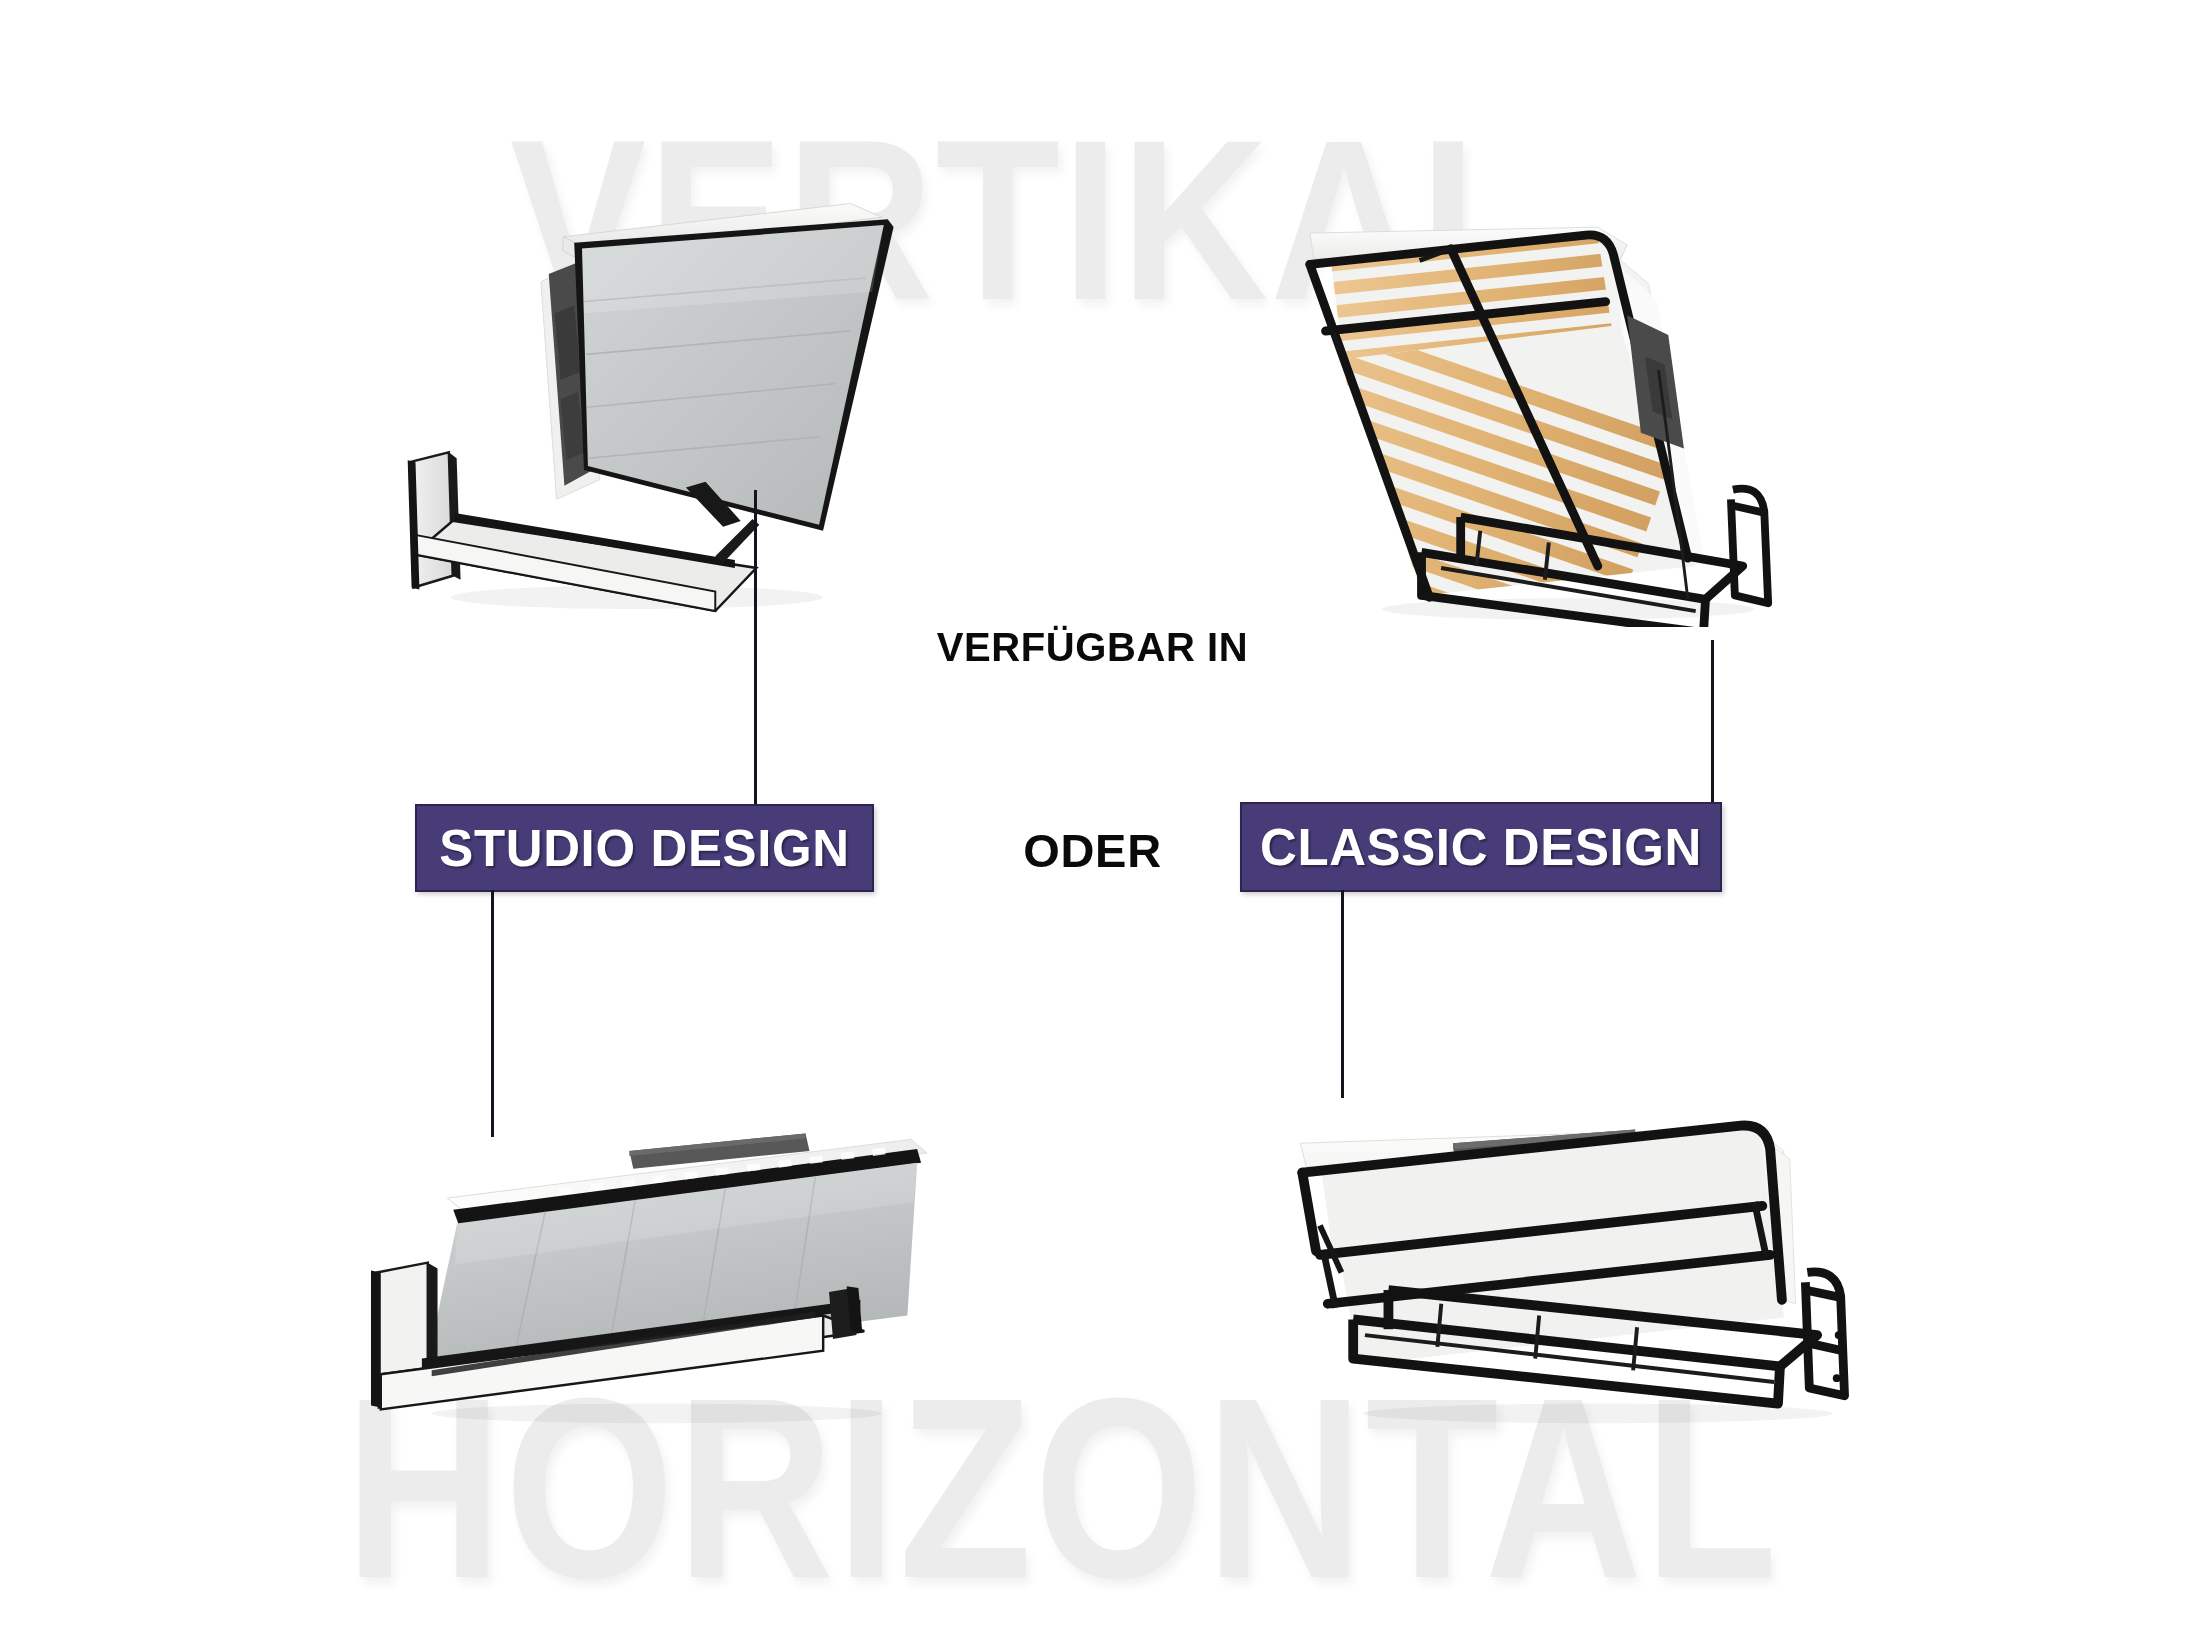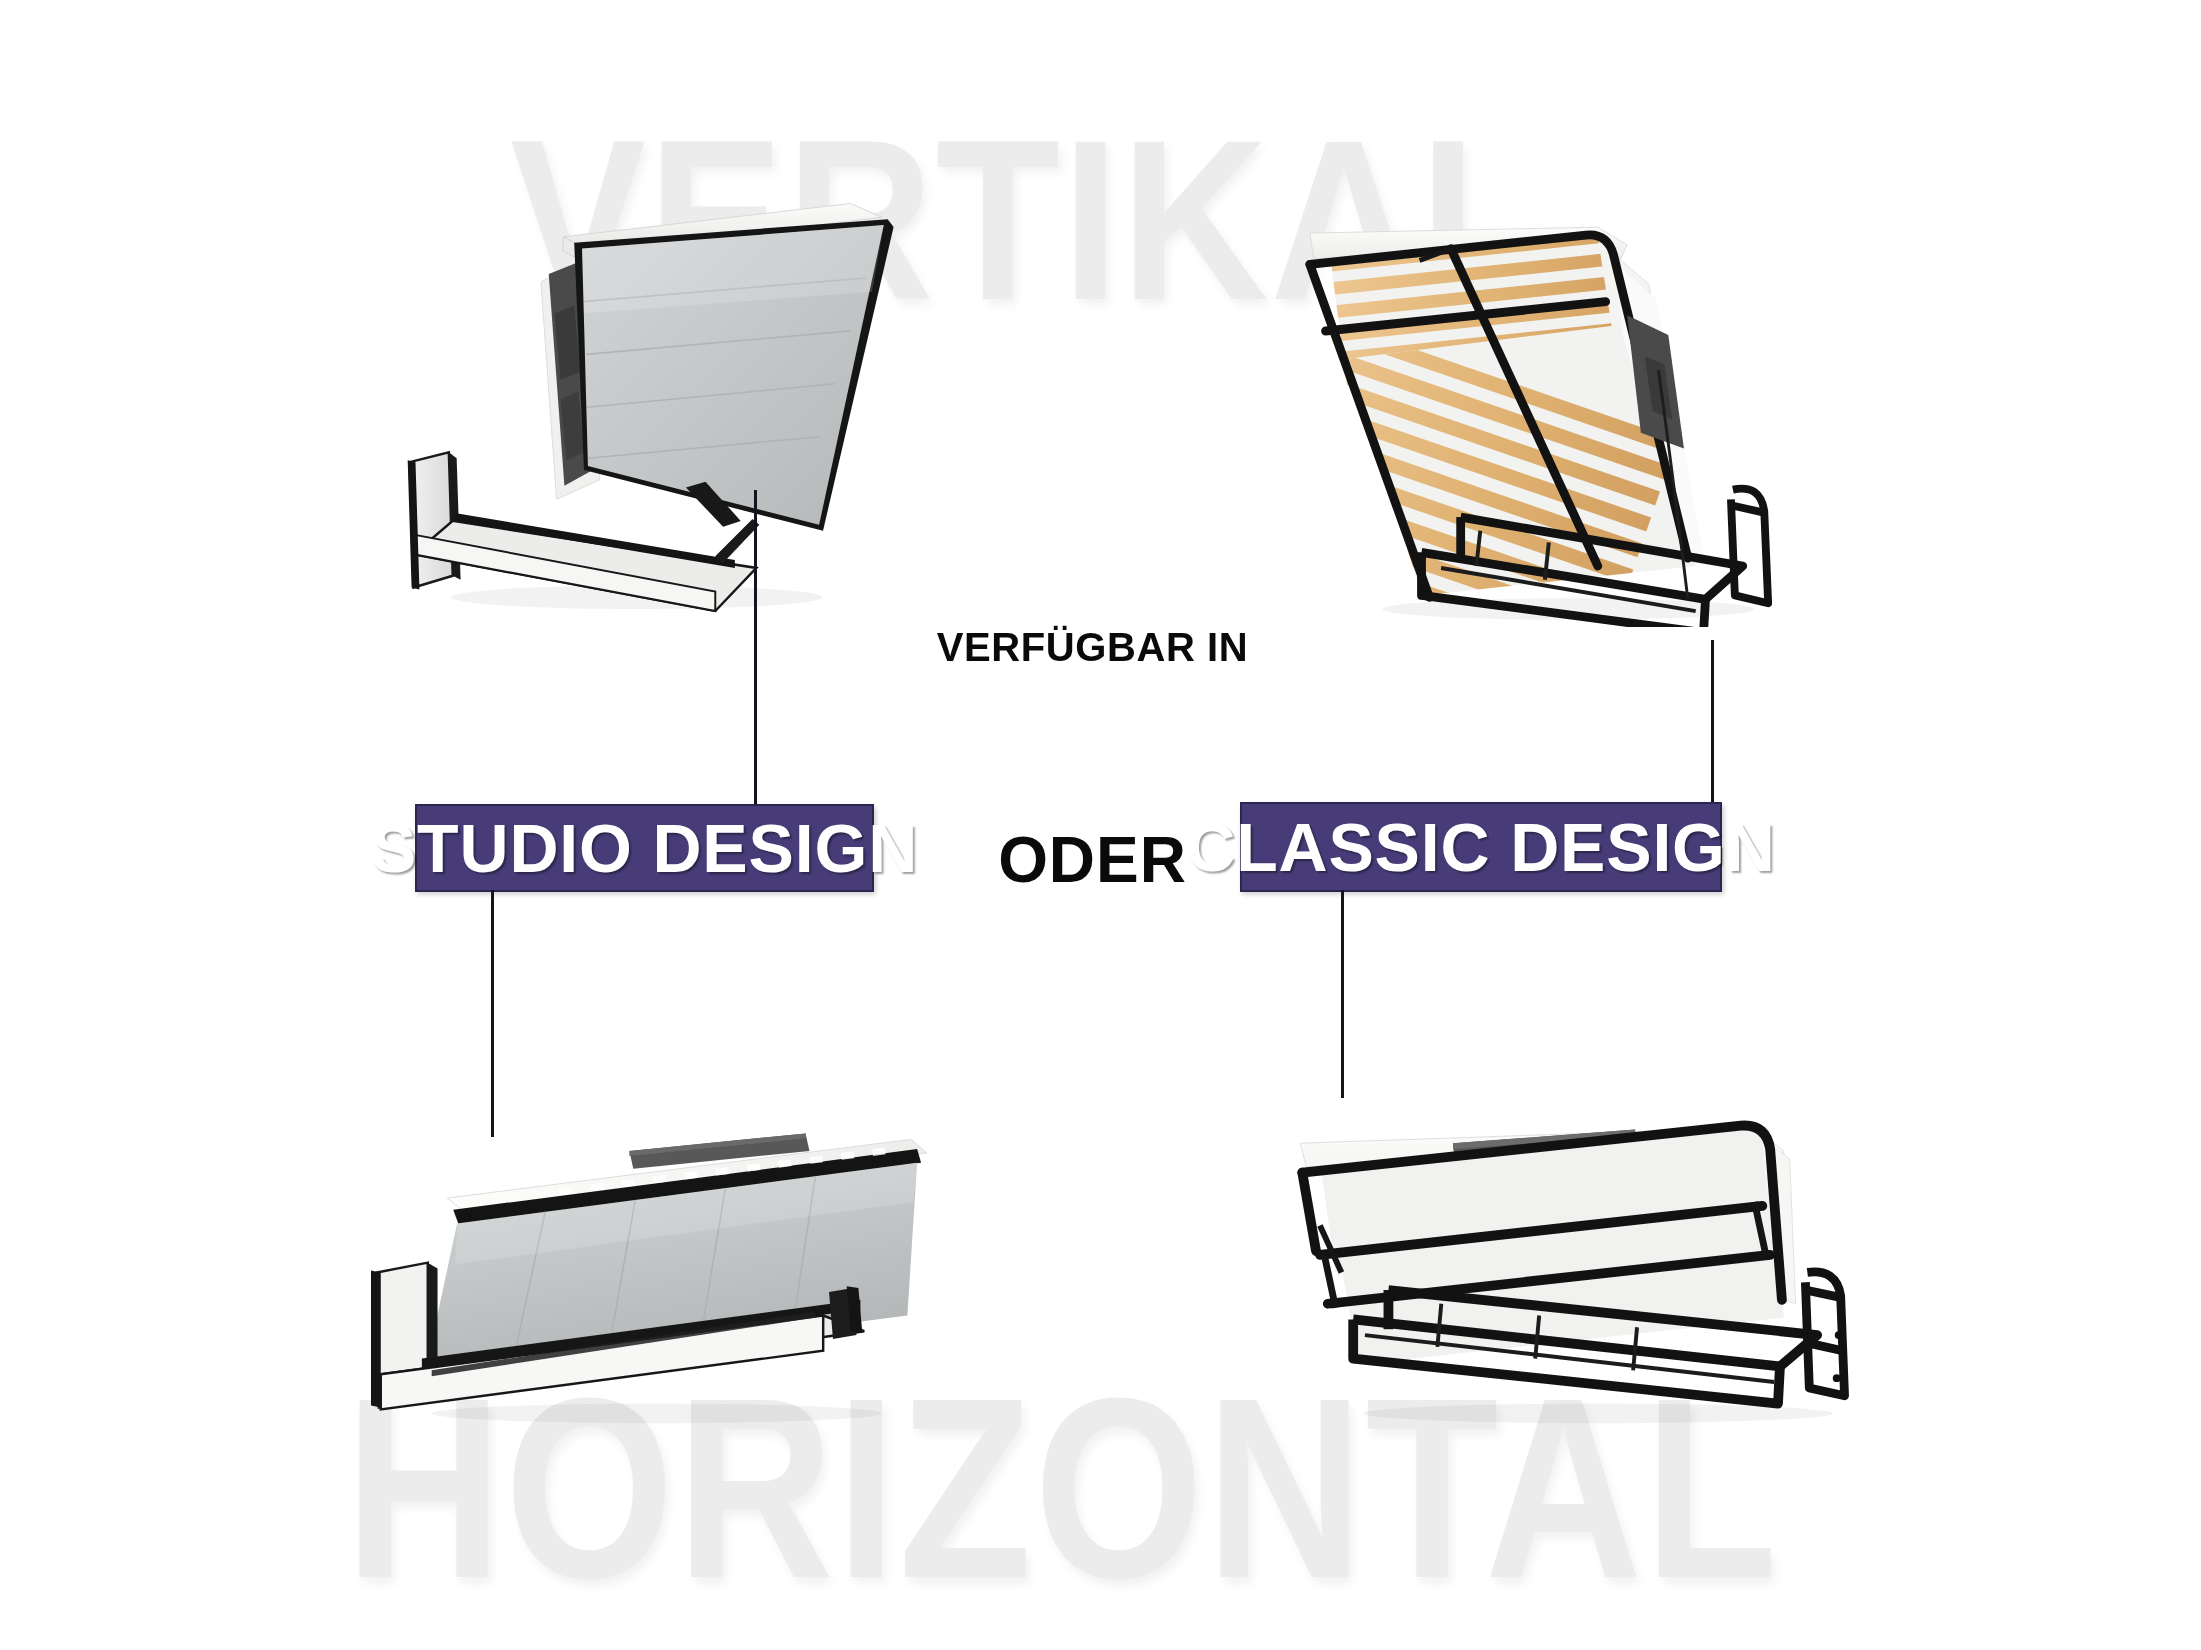--- a/index.html
+++ b/index.html
@@ -51,36 +51,36 @@
     background: #473c78;
     border: 2px solid #2d2550;
     display: flex;
     align-items: center;
     justify-content: center;
     box-shadow: 2px 2.9px 4.9px rgba(0,0,0,0.20);
   }
   .label-chip span {
     color: #ffffff;
     font-weight: 700;
-    font-size: 68px;
+    font-size: 51px;
     letter-spacing: 0.012em;
     white-space: nowrap;
     text-shadow: 2px 2px 2px rgba(0,0,0,0.38);
   }
 
   
   .center-text {
     position: absolute;
     color: #0a0a0a;
     font-weight: 700;
     white-space: nowrap;
     text-align: center;
   }
   #txt-verfuegbar { font-size: 40px; letter-spacing: 0.015em; }
-  #txt-oder { font-size: 64px; letter-spacing: 0.015em; }
+  #txt-oder { font-size: 47px; letter-spacing: 0.015em; }
 </style>
 </head>
 <body>
 
 <div class="stage">
 
   <div class="watermark" id="wm-vertikal">VERTIKAL</div>
 
   <div class="product" style="left:392px; top:176px; width:529px; height:441px;">
     <svg width="529" height="441" viewBox="0 0 540 450">

